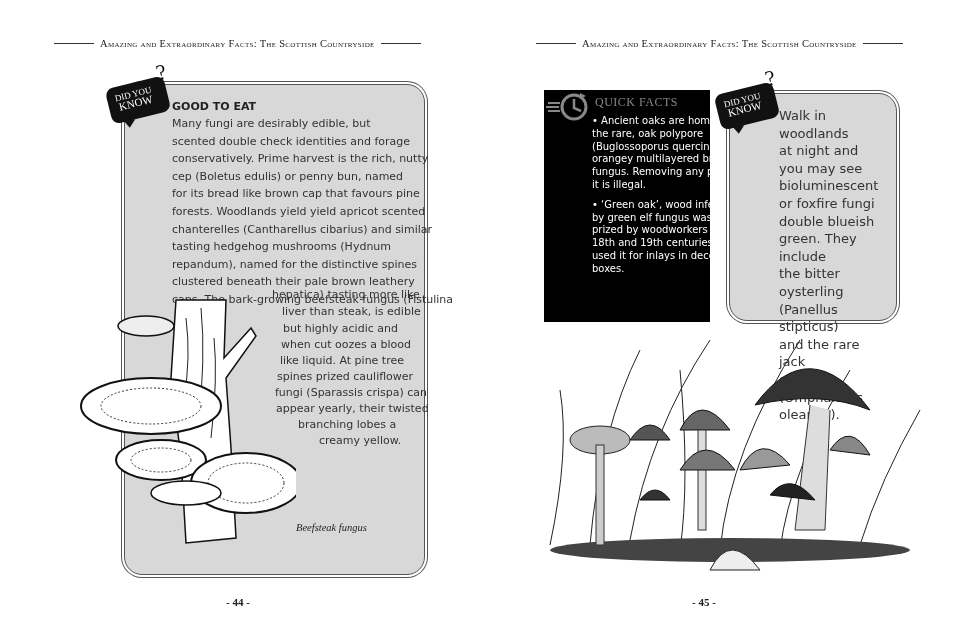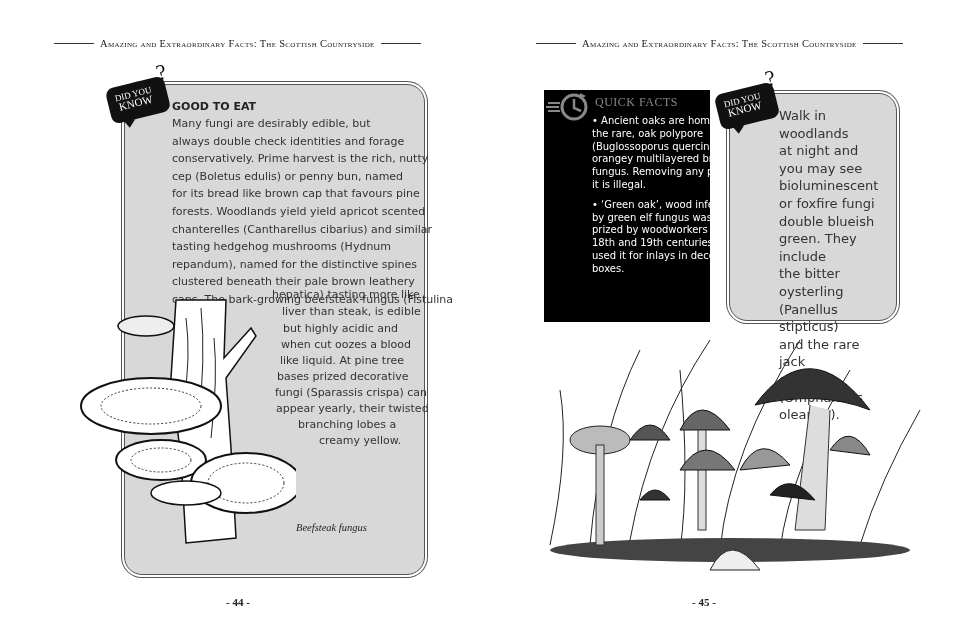--- a/index.html
+++ b/index.html
@@ -65,38 +65,38 @@
   <div class="dyk-box left-box"></div>
   <div class="badge left-badge">
     <span>DID YOU</span>
     <span class="l2">KNOW</span>
     <span class="q">?</span>
   </div>
 
   <div class="gte-title">GOOD TO EAT</div>
   <div class="gte-text body-text">
     <span class="gte-line">Many fungi are desirably edible, but</span>
-    <span class="gte-line">always double check identities and forage</span>
+    <span class="gte-line">scented double check identities and forage</span>
     <span class="gte-line">conservatively. Prime harvest is the rich, nutty</span>
     <span class="gte-line">cep (Boletus edulis) or penny bun, named</span>
     <span class="gte-line">for its bread like brown cap that favours pine</span>
     <span class="gte-line">forests. Woodlands yield yield apricot scented</span>
     <span class="gte-line">chanterelles (Cantharellus cibarius) and similar</span>
     <span class="gte-line">tasting hedgehog mushrooms (Hydnum</span>
     <span class="gte-line">repandum), named for the distinctive spines</span>
     <span class="gte-line">clustered beneath their pale brown leathery</span>
     <span class="gte-line">caps. The bark-growing beefsteak fungus (Fistulina</span>
   </div>
   <div class="wrap-text body-text">
     <span class="gte-line" style="left:272px;top:0">hepatica) tasting more like</span>
     <span class="gte-line" style="left:282px;top:17px">liver than steak, is edible</span>
     <span class="gte-line" style="left:283px;top:34px">but highly acidic and</span>
     <span class="gte-line" style="left:281px;top:50px">when cut oozes a blood</span>
     <span class="gte-line" style="left:280px;top:66px">like liquid. At pine tree</span>
-    <span class="gte-line" style="left:277px;top:82px">bases prized decorative</span>
+    <span class="gte-line" style="left:277px;top:82px">spines prized cauliflower</span>
     <span class="gte-line" style="left:275px;top:98px">fungi (Sparassis crispa) can</span>
     <span class="gte-line" style="left:276px;top:114px">appear yearly, their twisted</span>
     <span class="gte-line" style="left:298px;top:130px">branching lobes a</span>
     <span class="gte-line" style="left:319px;top:146px">creamy yellow.</span>
   </div>
 
   <svg class="illus" style="left:76px;top:298px" width="220" height="250" viewBox="0 0 220 250">
     <path d="M100 2 L150 2 L148 60 L175 30 L180 38 L150 80 L155 150 L160 240 L110 245 L105 160 L95 80 Z" fill="#fff" stroke="#111" stroke-width="1.5"></path>
     <path d="M110 20 Q115 60 108 100 M125 10 Q130 60 122 130 M138 40 Q142 80 135 140" stroke="#222" fill="none"></path>
     <ellipse cx="70" cy="28" rx="28" ry="10" fill="#eee" stroke="#111" stroke-width="1.5"></ellipse>

